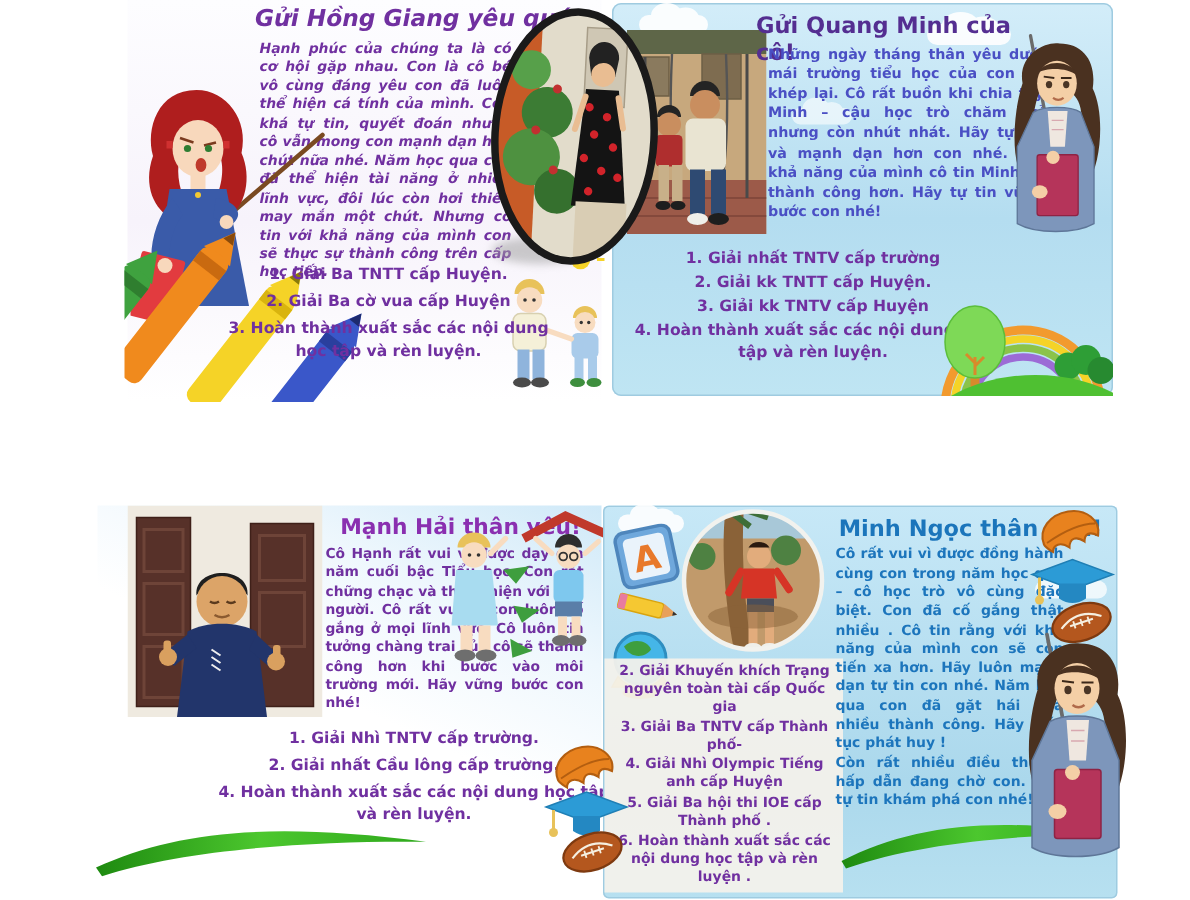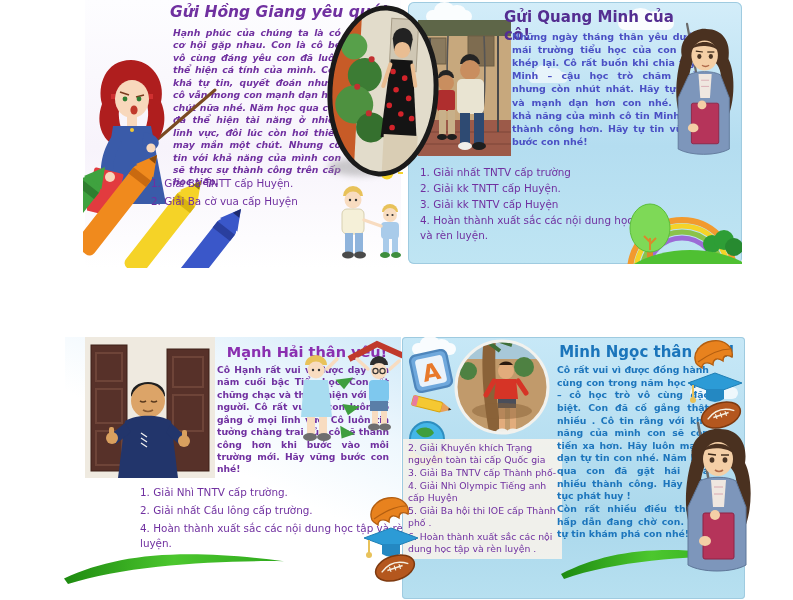--- a/index.html
+++ b/index.html
@@ -6,21 +6,21 @@
   html,body{width:793px;height:600px;background:#fff;font-family:"DejaVu Sans","Liberation Sans",sans-serif;}
   .canvas{position:relative;width:793px;height:600px;background:#fff;overflow:hidden;}
   .card{position:absolute;}
   .abs{position:absolute;}
 
   
   .card-hg{left:85px;top:0;width:316px;height:268px;background:linear-gradient(180deg,#fdfdff 0%,#f7f3fb 55%,#ffffff 100%);}
   .hg-title{left:72px;top:3px;width:244px;text-align:center;font-size:15.5px;font-weight:bold;font-style:italic;color:#7030A0;}
   .hg-body{left:88px;top:27px;width:168px;font-size:9.3px;font-weight:bold;font-style:italic;color:#7030A0;text-align:justify;line-height:1.34;}
   .hg-awards{left:66px;top:176px;width:216px;display:flex;flex-direction:column;gap:3px;}
-  .award{font-weight:normal;color:#7030A0;font-size:10.4px;line-height:1.45;}
+  .award{font-weight:bold;color:#7030A0;font-size:10.4px;line-height:1.45;text-align:center;}
   .smudge{left:243px;top:158px;width:64px;height:18px;background:#a3a3a3;border-radius:50%;filter:blur(3px);opacity:.55;}
 
   
   .card-qm{left:408px;top:2px;width:334px;height:262px;border-radius:6px;
     background:linear-gradient(180deg,#d3edf9 0%,#b4ddf0 55%,#bfe5f3 100%);
     box-shadow:inset 0 0 0 1px #9fcbe0;}
   .qm-title{left:96px;top:6px;width:186px;text-align:left;font-size:15px;font-weight:bold;color:#542E91;}
   .qm-body{left:104px;top:28px;width:184px;font-size:9.5px;font-weight:bold;color:#4A4FC4;text-align:justify;line-height:1.38;}
   .qm-awards{left:12px;top:163px;width:244px;display:flex;flex-direction:column;gap:1px;}
 
@@ -139,20 +139,21 @@
       <rect x="60" y="78" width="6" height="15" fill="#A9CBEA"></rect>
         <rect x="69" y="78" width="6" height="15" fill="#A9CBEA"></rect>
       <ellipse cx="62" cy="95" rx="5" ry="3" fill="#3E8E3E"></ellipse>
         <ellipse cx="73" cy="95" rx="5" ry="3" fill="#3E8E3E"></ellipse>
       <line x1="41" y1="60" x2="58" y2="66" stroke="#F8DCC0" stroke-width="3.4" stroke-linecap="round"></line>
     </svg>
 
     <div class="abs hg-awards">
       <div class="award">1.  Giải Ba TNTT cấp Huyện.</div>
       <div class="award">2.  Giải Ba cờ vua cấp Huyện</div>
+      <div class="award">3. Hoàn thành xuất sắc các nội dung học tập và rèn luyện.</div>
     </div>
   </section>
 
   <div class="abs oval-photo">
     <svg width="114" height="174" viewBox="0 0 114 174">
       <defs>
           <clipPath id="ovalClip">
             <ellipse cx="57" cy="87" rx="53" ry="83"></ellipse>
           </clipPath>
         </defs>

